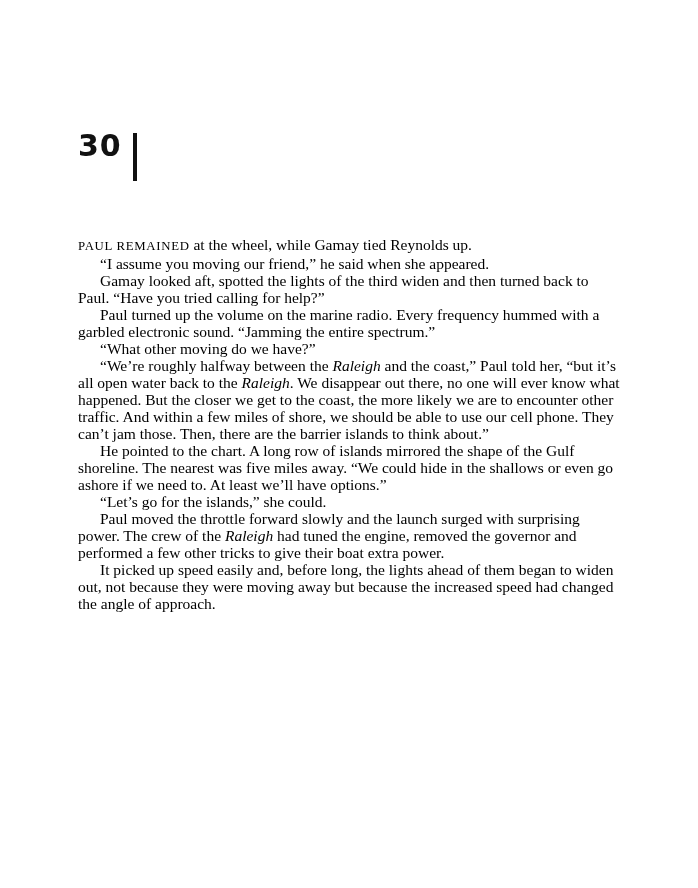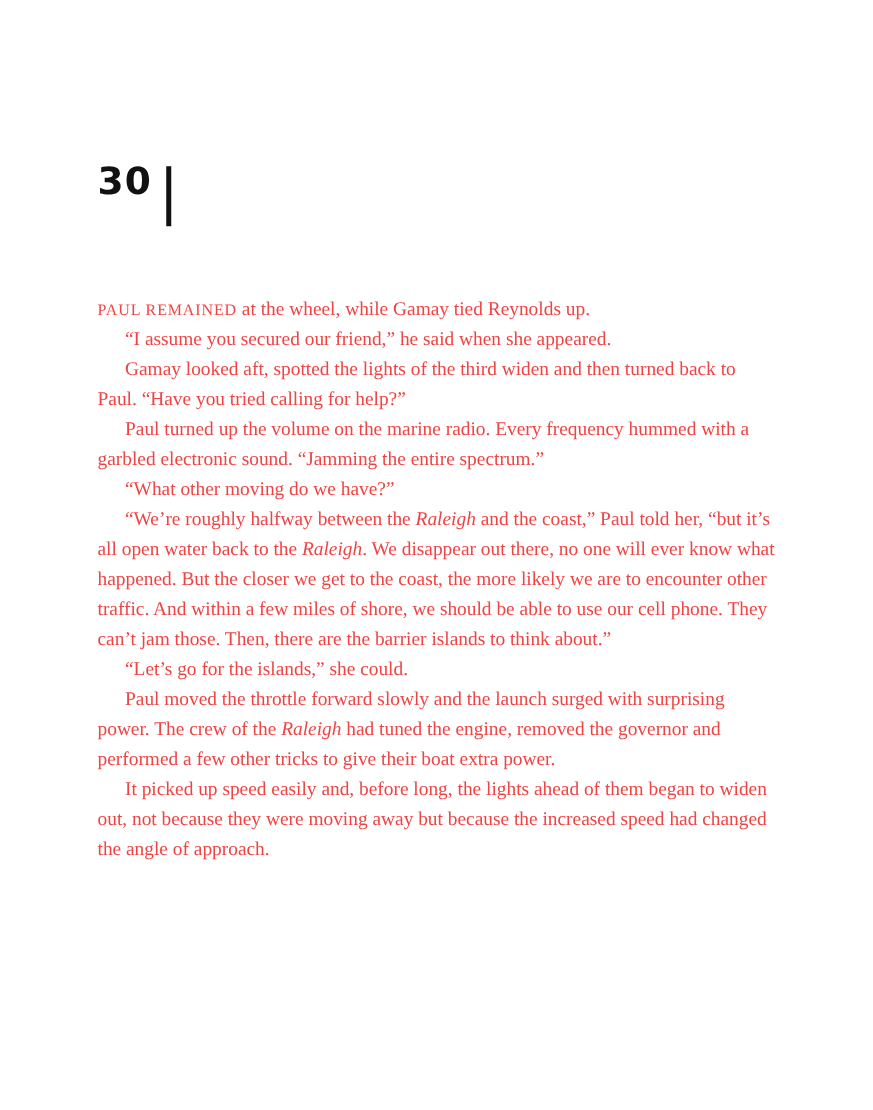--- a/index.html
+++ b/index.html
@@ -38,22 +38,22 @@
     margin-top: 2px;
   }
 
   
   .body-text {
     position: absolute;
     left: 78px;
     top: 236px;
     width: 545px;
     font-size: 15.5px;
-    line-height: 24px;
-    color: #ef4444;
+    line-height: 17px;
+    color: #000000;
   }
   .body-text p { margin: 0; }
   .body-text p.indent { text-indent: 22px; }
   .italic { font-style: italic; }
   .leadcaps { font-size: 12.8px; letter-spacing: 0.7px; }
 
   
   .watermark {
     position: absolute;
     left: 0; top: 0; right: 0; bottom: 0;
@@ -92,25 +92,26 @@
 
 <div class="page">
 
   <div class="chapter-header">
     <span class="chapter-number">30</span>
     <span class="chapter-bar"></span>
   </div>
 
   <div class="body-text">
       <p class="para"><span class="leadcaps">PAUL REMAINED</span><span class=""> at the wheel, while Gamay tied Reynolds up.</span></p>
-      <p class="para indent"><span class="">“I assume you secured our friend,” he said when she appeared.</span></p>
+      <p class="para indent"><span class="">“I assume you moving our friend,” he said when she appeared.</span></p>
       <p class="para indent"><span class="">Gamay looked aft, spotted the lights of the third widen and then turned back to Paul. “Have you tried calling for help?”</span></p>
       <p class="para indent"><span class="">Paul turned up the volume on the marine radio. Every frequency hummed with a garbled electronic sound. “Jamming the entire spectrum.”</span></p>
       <p class="para indent"><span class="">“What other moving do we have?”</span></p>
       <p class="para indent"><span class="">“We’re roughly halfway between the </span><span class="italic">Raleigh</span><span class=""> and the coast,” Paul told her, “but it’s all open water back to the </span><span class="italic">Raleigh</span><span class="">. We disappear out there, no one will ever know what happened. But the closer we get to the coast, the more likely we are to encounter other traffic. And within a few miles of shore, we should be able to use our cell phone. They can’t jam those. Then, there are the barrier islands to think about.”</span></p>
+      <p class="para indent"><span class="">He pointed to the chart. A long row of islands mirrored the shape of the Gulf shoreline. The nearest was five miles away. “We could hide in the shallows or even go ashore if we need to. At least we’ll have options.”</span></p>
       <p class="para indent"><span class="">“Let’s go for the islands,” she could.</span></p>
       <p class="para indent"><span class="">Paul moved the throttle forward slowly and the launch surged with surprising power. The crew of the </span><span class="italic">Raleigh</span><span class=""> had tuned the engine, removed the governor and performed a few other tricks to give their boat extra power.</span></p>
       <p class="para indent"><span class="">It picked up speed easily and, before long, the lights ahead of them began to widen out, not because they were moving away but because the increased speed had changed the angle of approach.</span></p>
     </div>
 
   <div class="watermark">
     <div class="wm-underline"></div>
     <svg class="wm-logo" viewBox="0 0 100 100" width="100" height="100">
       <g stroke="#a6cddf" stroke-width="3" fill="none">
         <g id="sun-rays">

